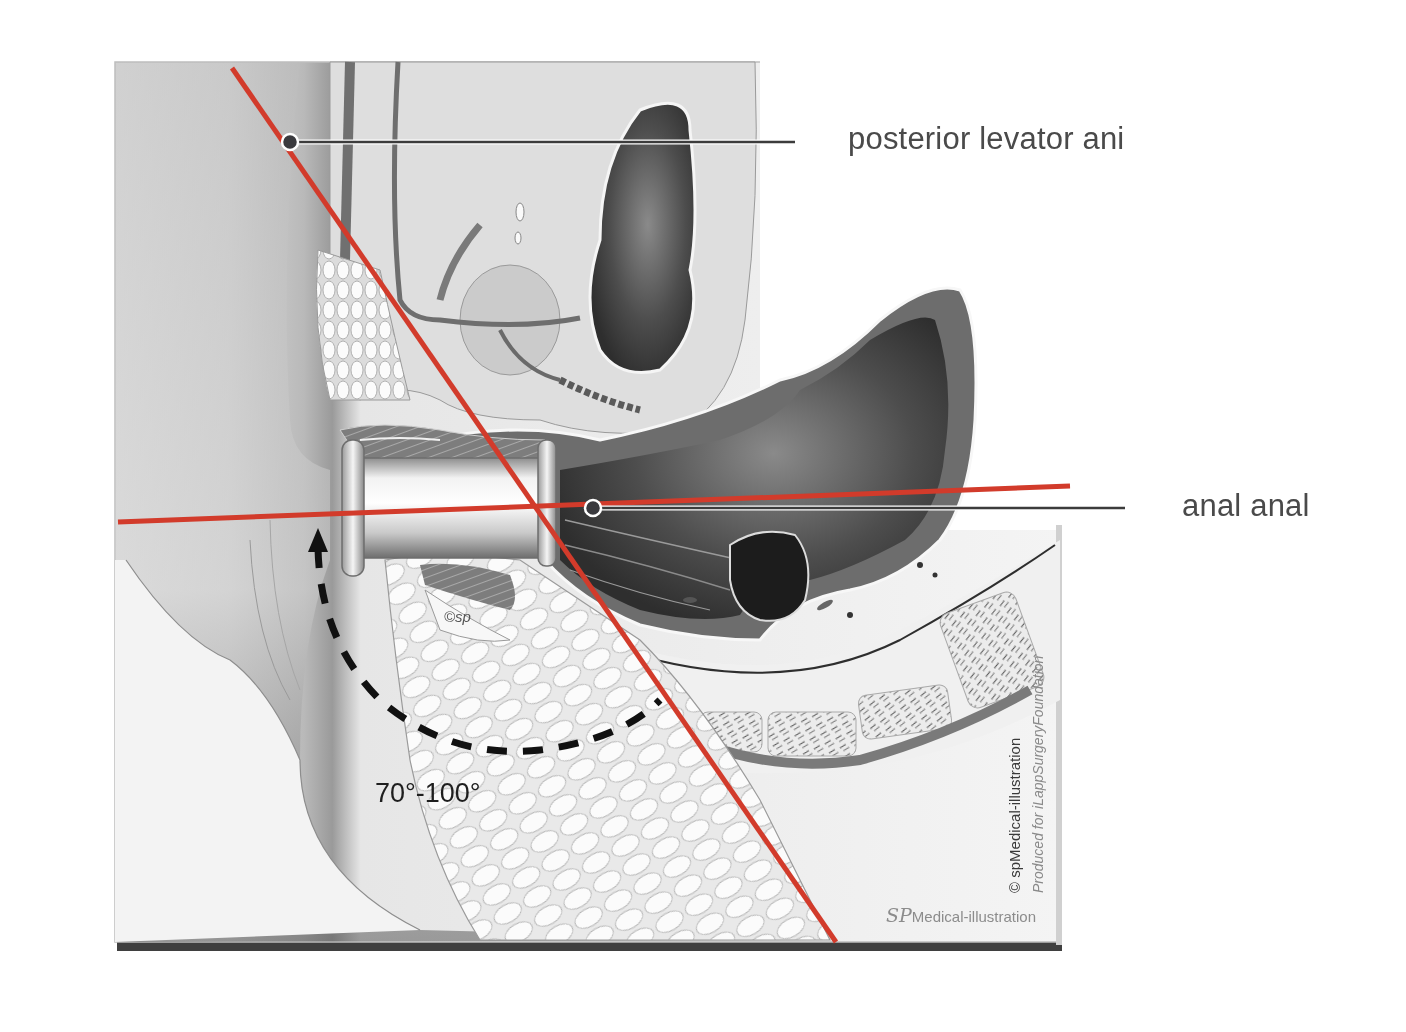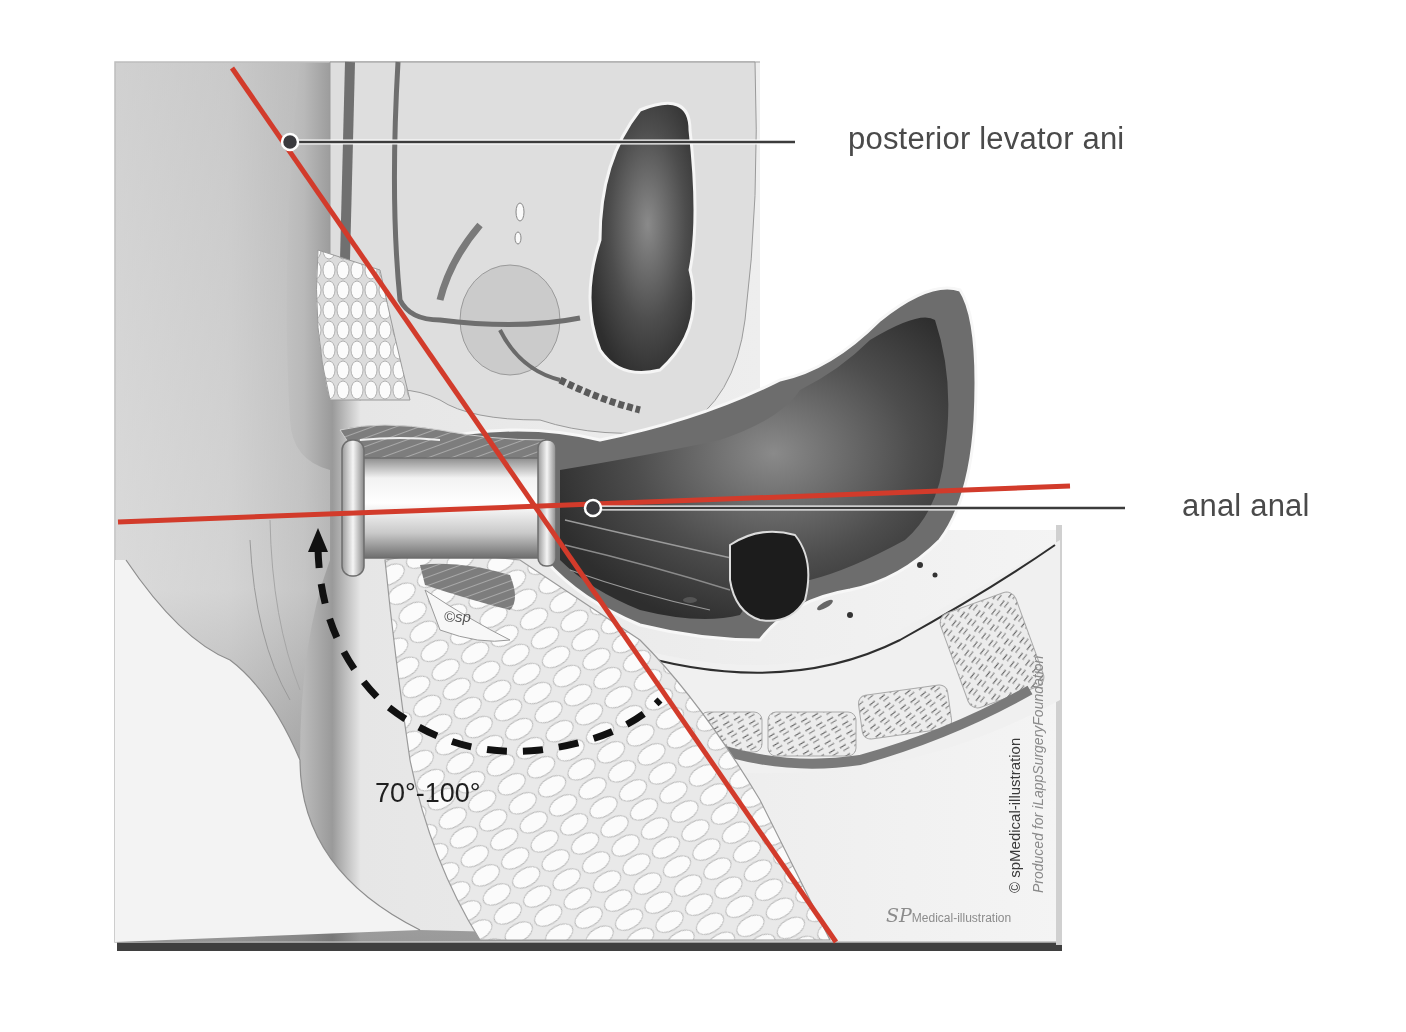--- a/index.html
+++ b/index.html
@@ -9,21 +9,21 @@
   .callout-label { position: absolute; font-family: "Liberation Sans", sans-serif;
                    font-size: 31px; color: #4a4a4a; letter-spacing: 0.2px; white-space: nowrap; margin-left: 40px; }
   .angle-label { position: absolute; font-family: "Liberation Sans", sans-serif;
                  font-size: 27px; color: #1e1e1e; white-space: nowrap; }
   .wm-vertical { position: absolute; transform-origin: left top; transform: rotate(-90deg);
                  font-family: "Liberation Sans", sans-serif; white-space: nowrap; }
   .wm-credit { font-size: 15px; color: #3a3a3a; }
   .wm-produced { font-size: 14px; color: #8a8a8a; font-style: italic; }
   .wm-logo { position: absolute; font-family: "Liberation Sans", sans-serif; white-space: nowrap; color:#8c8c8c; }
   .wm-logo .sp { font-family: "DejaVu Serif", serif; font-style: italic; font-size: 19px; }
-  .wm-logo .txt { font-size: 12px; }
+  .wm-logo .txt { font-size: 15px; }
   .inline-mark { position: absolute; font-family: Liberation Sans, sans-serif; font-style: italic;
                  font-size: 15px; color: #555; white-space: nowrap; }
 </style>
 </head>
 <body>
 
 <div id="figure">
 <svg width="1406" height="1032" viewBox="0 0 1406 1032" xmlns="http://www.w3.org/2000/svg">
   <defs>
     <linearGradient id="bgGrad" x1="0" y1="0" x2="1" y2="0">

